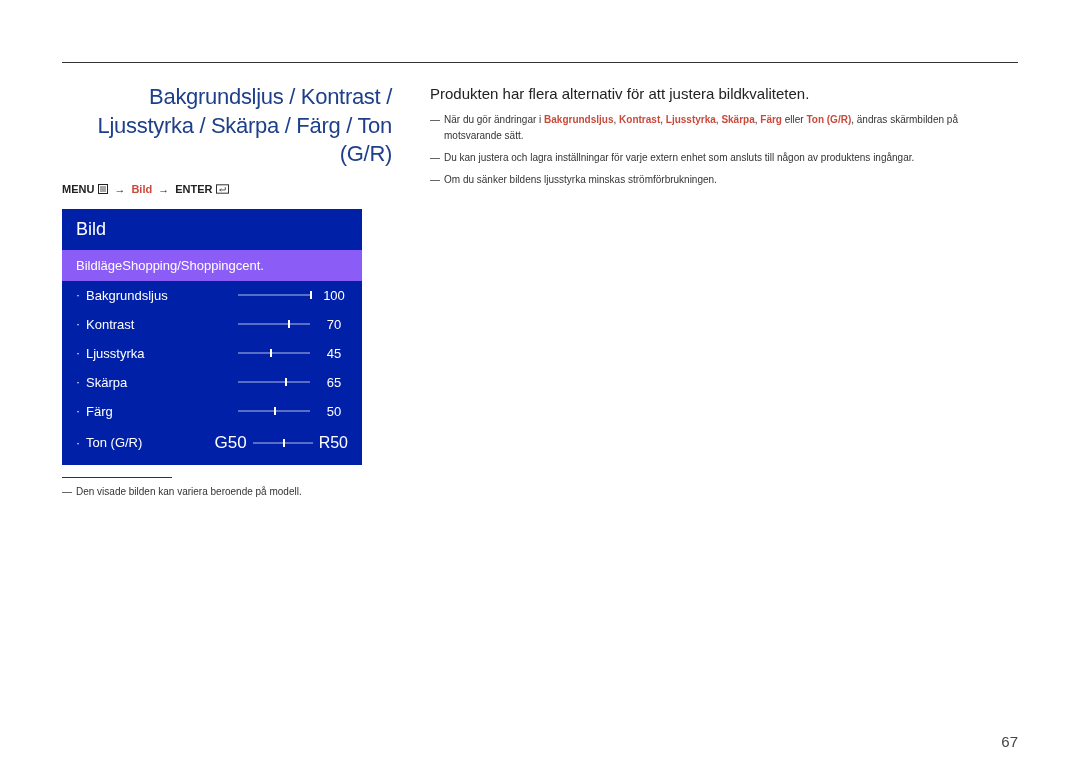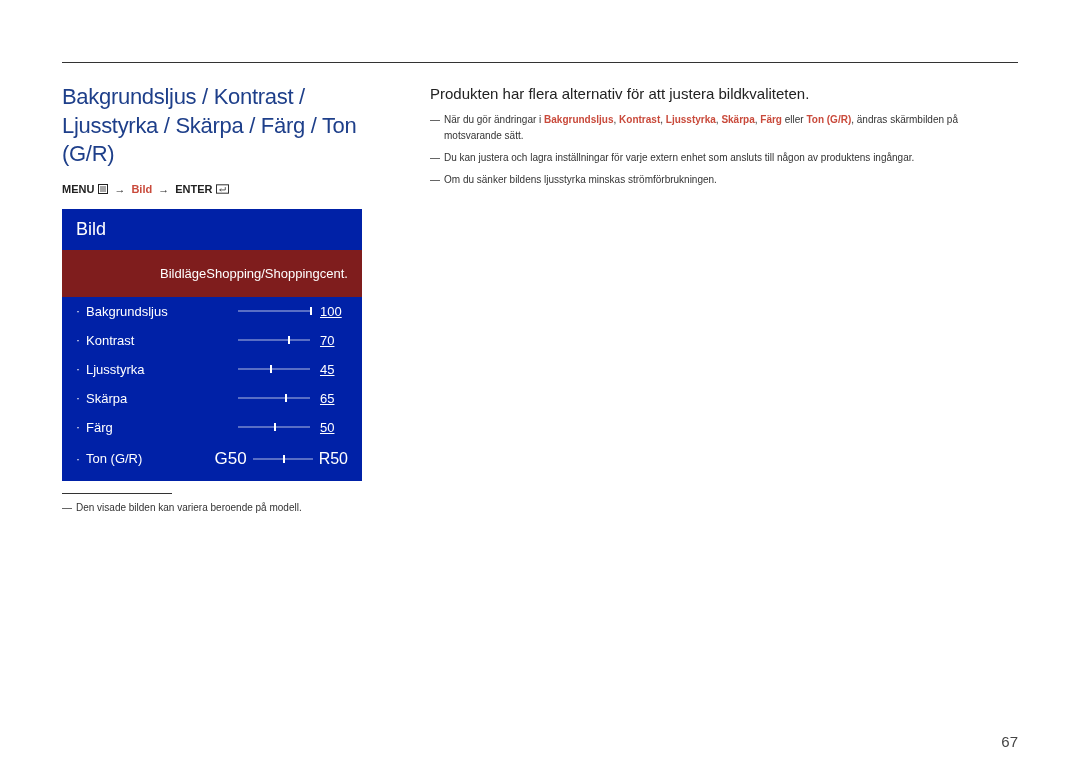--- a/index.html
+++ b/index.html
@@ -32,20 +32,21 @@
       flex: 1;
       padding-top: 2px;
     }
     .title {
       font-size: 22px;
       font-weight: 400;
       color: #1e3f8a;
       line-height: 1.3;
       margin-bottom: 14px;
       letter-spacing: -0.3px;
+      text-align: right;
     }
     .breadcrumb {
       font-size: 11px;
       font-weight: bold;
       color: #222;
       margin-bottom: 14px;
       display: flex;
       align-items: flex-start;
       gap: 4px;
     }
@@ -74,26 +75,26 @@
       background: #0021a7;
       color: #fff;
       width: 300px;
     }
     .menu-panel-header {
       font-size: 18px;
       padding: 10px 14px 10px 14px;
       font-weight: 400;
     }
     .menu-panel-mode {
-      background: #7f1d1d;
-      display: flex;
-      justify-content: flex-end;
+      background: #8b5cf6;
+      display: flex;
+      justify-content: flex-start;
       align-items: center;
       font-size: 13px;
-      padding: 16px 14px;
+      padding: 8px 14px;
     }
     .menu-item {
       display: flex;
       align-items: center;
       padding: 7px 14px;
       font-size: 13px;
     }
     .menu-item .bullet {
       margin-right: 6px;
       font-size: 12px;
@@ -118,23 +119,22 @@
     }
     .slider-knob {
       position: absolute;
       top: -3px;
       width: 2px;
       height: 8px;
       background: #fff;
     }
     .slider-value {
       width: 28px;
-      text-align: left;
+      text-align: center;
       font-size: 13px;
-      text-decoration: underline;
     }
     .tint-row .tint-left {
       margin-right: 6px;
       font-size: 17px;
     }
     .tint-row .tint-right {
       margin-left: 6px;
       font-size: 16px;
     }
     .tint-row .slider-track {

